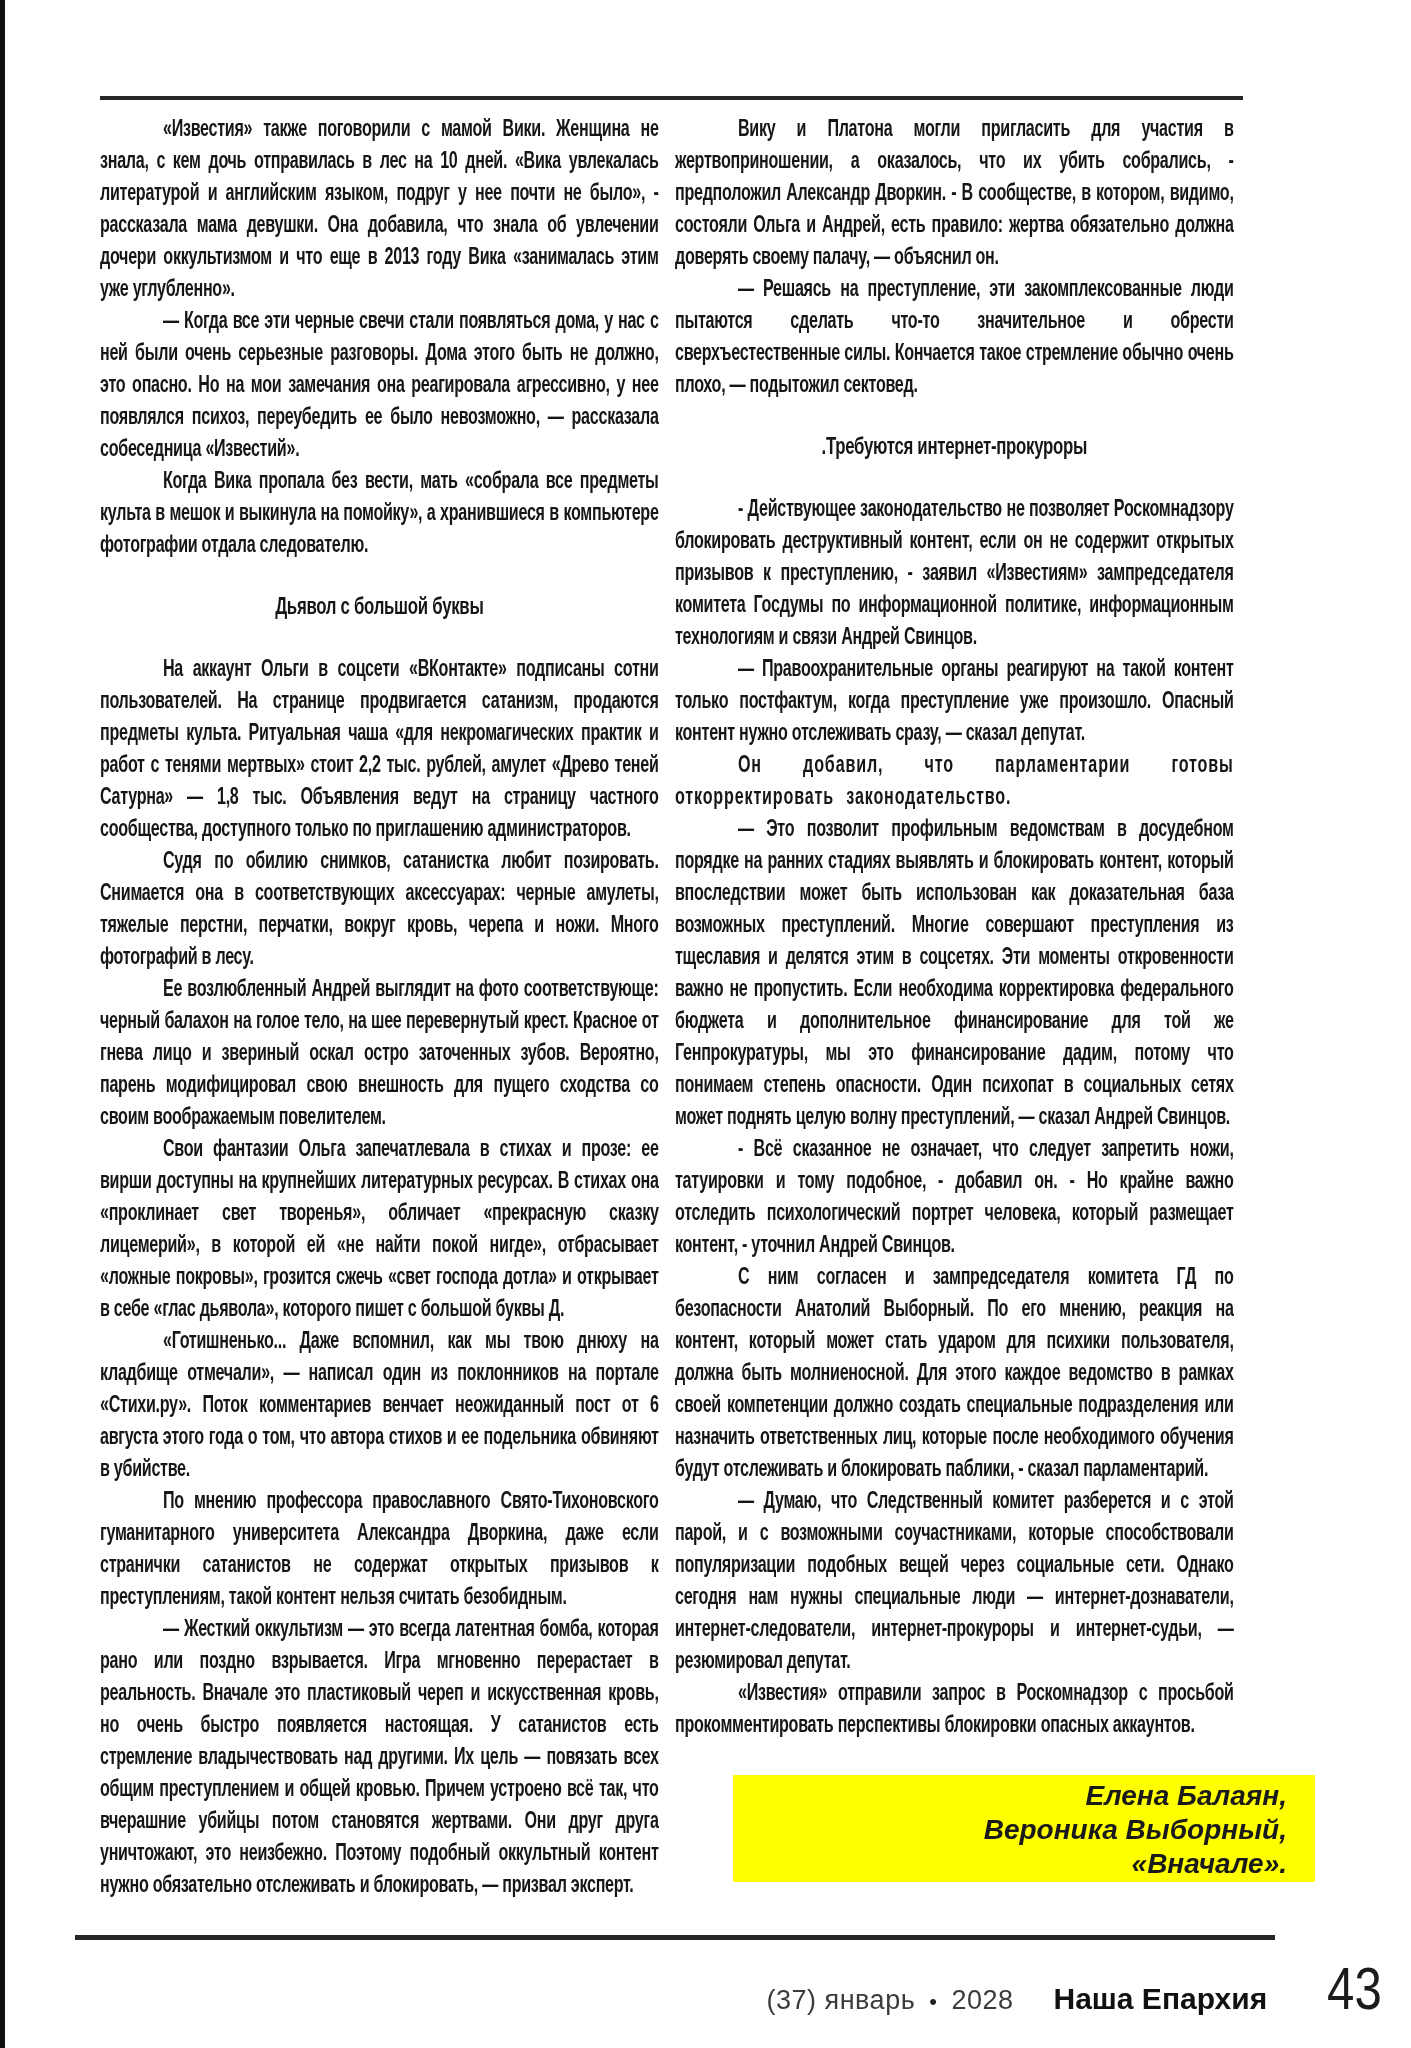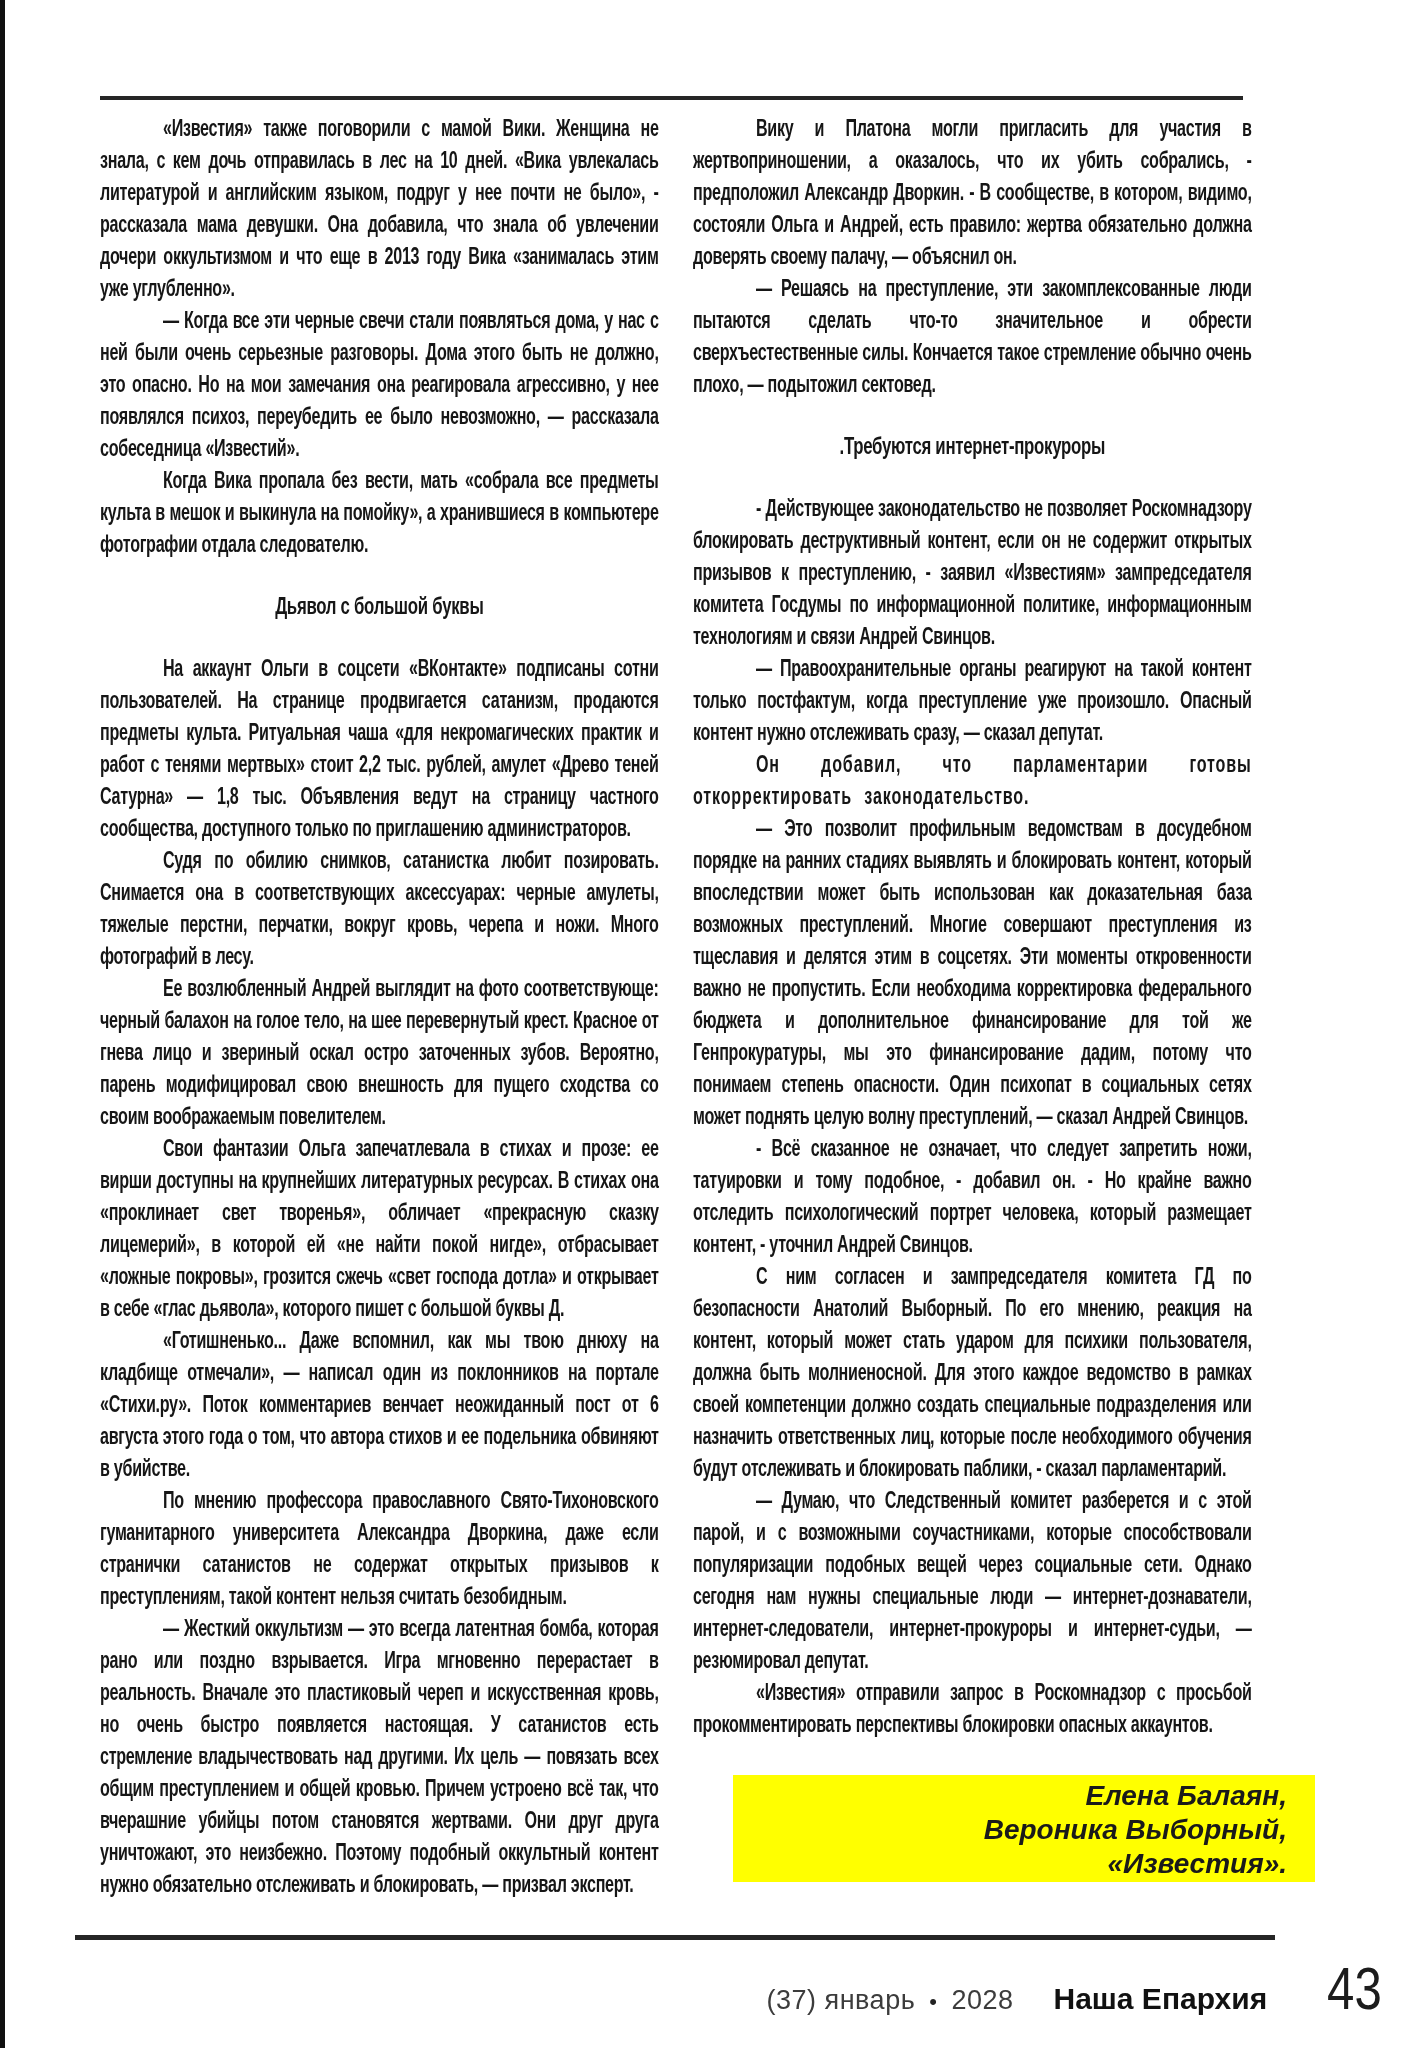--- a/index.html
+++ b/index.html
@@ -16,21 +16,21 @@
     width: 5px; height: 2048px;
     background: #101010;
   }
   .top-rule {
     position: absolute; left: 100px; top: 96px;
     width: 1143px; height: 4px;
     background: #262626;
   }
   .col { position: absolute; top: 112px; }
   .col-left  { left: 100px; width: 558px; }
-  .col-right { left: 693px; width: 561px; }
+  .col-right { left: 675px; width: 561px; }
   .col-inner {
     width: 798px;
     transform: scaleX(0.70);
     transform-origin: 0 0;
     font-size: 23px;
     line-height: 32px;
     font-weight: 700;
     letter-spacing: -0.4px;
     text-align: justify;
   }
@@ -135,21 +135,21 @@
       <p>- Всё сказанное не означает, что следует запретить ножи, татуировки и тому подобное, - добавил он. - Но крайне важно отследить психологический портрет человека, который размещает контент, - уточнил Андрей Свинцов.</p>
       <p>С ним согласен и зампредседателя комитета ГД по безопасности Анатолий Выборный. По его мнению, реакция на контент, который может стать ударом для психики пользователя, должна быть молниеносной. Для этого каждое ведомство в рамках своей компетенции должно создать специальные подразделения или назначить ответственных лиц, которые после необходимого обучения будут отслеживать и блокировать паблики, - сказал парламентарий.</p>
       <p>— Думаю, что Следственный комитет разберется и с этой парой, и с возможными соучастниками, которые способствовали популяризации подобных вещей через социальные сети. Однако сегодня нам нужны специальные люди — интернет-дознаватели, интернет-следователи, интернет-прокуроры и интернет-судьи, — резюмировал депутат.</p>
       <p>«Известия» отправили запрос в Роскомнадзор с просьбой прокомментировать перспективы блокировки опасных аккаунтов.</p>
     </div>
   </div>
 
   <div class="byline">
     <div>Елена Балаян,</div>
     <div>Вероника Выборный,</div>
-    <div>«Известия».</div>
+    <div>«Вначале».</div>
   </div>
 
   <div class="footer-rule"></div>
   <div class="footer">
     <span class="footer-issue">(37) январь</span>
     <span class="footer-bullet">•</span>
     <span class="footer-year">2028</span>
     <span class="footer-mag">Наша Епархия</span>
     <span class="footer-page">43</span>
   </div>

